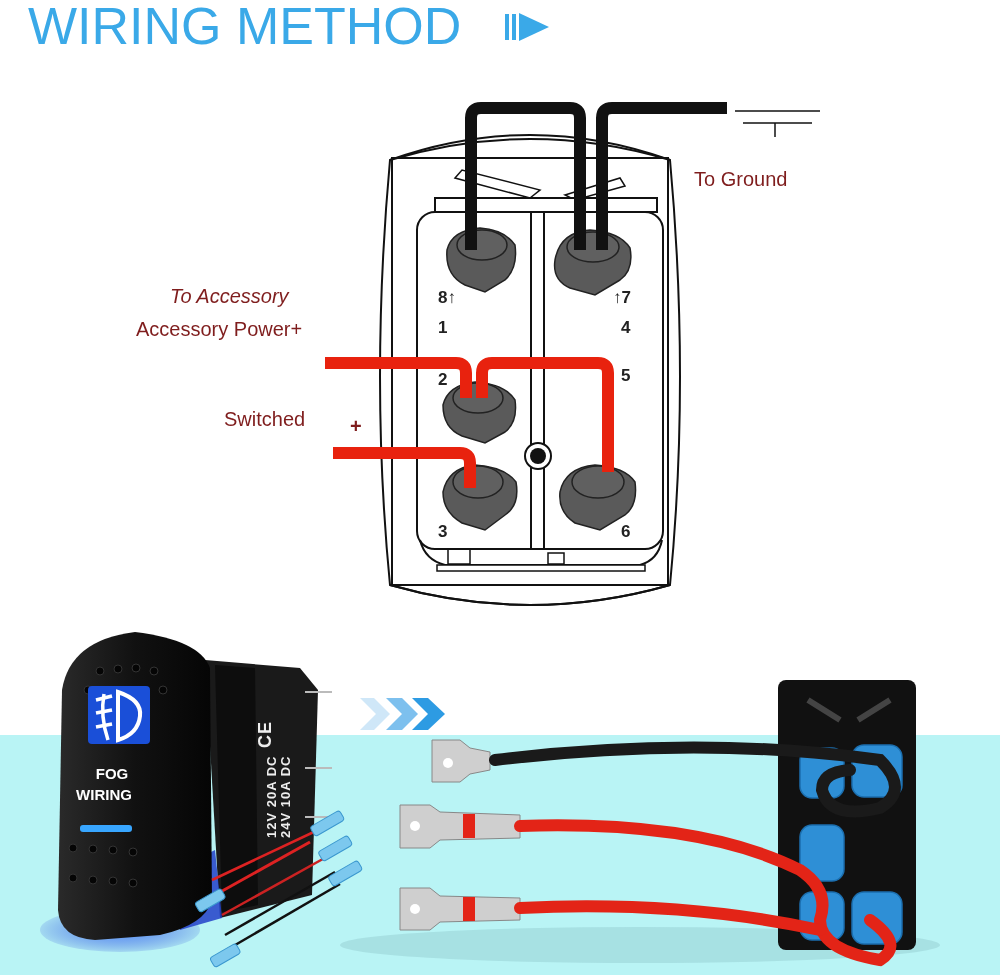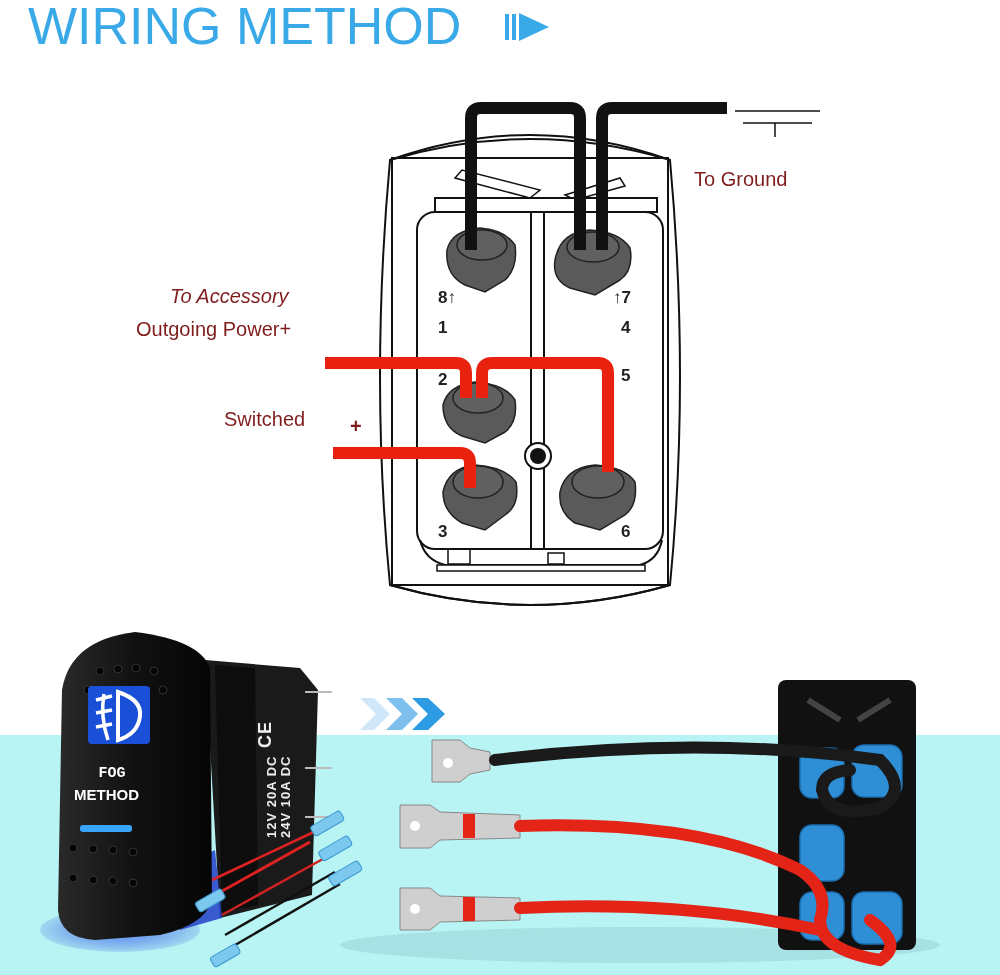--- a/index.html
+++ b/index.html
@@ -85,21 +85,21 @@
     <path d="M325,363 L456,363 Q466,363 466,373 L466,398"></path>
     <path d="M482,398 L482,373 Q482,363 492,363 L598,363 Q608,363 608,373 L608,472"></path>
   </g>
   <g fill="none" stroke="#e8220e" stroke-width="12" stroke-linejoin="round">
     <path d="M333,453 L460,453 Q470,453 470,463 L470,488"></path>
   </g>
 </svg>
 
 <div class="label" style="left:694px; top:164px;">To Ground</div>
 <div class="label" style="left:170px; top:281px;font-style:italic;">To Accessory</div>
-<div class="label" style="left:136px; top:314px;">Outgoing Power+</div>
+<div class="label" style="left:136px; top:314px;">Accessory Power+</div>
 <div class="label" style="left:224px; top:404px;">Switched</div>
 <div class="label" style="left:350px; top:411px; font-weight:bold;">+</div>
 
 <div class="pin" style="left:438px; top:288px;">8↑</div>
 <div class="pin" style="left:613px; top:288px;">↑7</div>
 <div class="pin" style="left:438px; top:318px;">1</div>
 <div class="pin" style="left:621px; top:318px;">4</div>
 <div class="pin" style="left:438px; top:370px;">2</div>
 <div class="pin" style="left:621px; top:366px;">5</div>
 <div class="pin" style="left:438px; top:522px;">3</div>
@@ -217,17 +217,17 @@
     <path d="M495,760 Q700,735 880,760 Q910,790 880,808 Q830,820 822,790 Q822,772 850,770" stroke="#1a1a1a" stroke-width="12"></path>
     <path d="M520,826 Q700,820 800,870 Q830,890 820,920 Q820,950 880,960 Q905,945 870,920" stroke="#e32417" stroke-width="12"></path>
     <path d="M520,908 Q680,900 820,930" stroke="#e32417" stroke-width="12"></path>
   </g>
   <g fill="#e32417">
     <rect x="463" y="814" width="12" height="24"></rect>
     <rect x="463" y="897" width="12" height="24"></rect>
   </g>
 </svg>
 
-<div class="rocker-text" style="left:82px; top:764px; width:60px;font-family:Liberation Mono, monospace;">FOG</div>
-<div class="rocker-text" style="left:74px; top:785px; width:60px;">METHOD</div>
+<div class="rocker-text" style="left:82px; top:764px; width:60px;">FOG</div>
+<div class="rocker-text" style="left:74px; top:785px; width:60px;">WIRING</div>
 <div class="rating" style="left:278px; top:838px;">24V  10A  DC</div>
 <div class="rating" style="left:264px; top:838px;">12V  20A  DC</div>
 <div class="rating" style="left:258px; top:748px; font-size:18px;">CE</div>
 
 </body></html>

